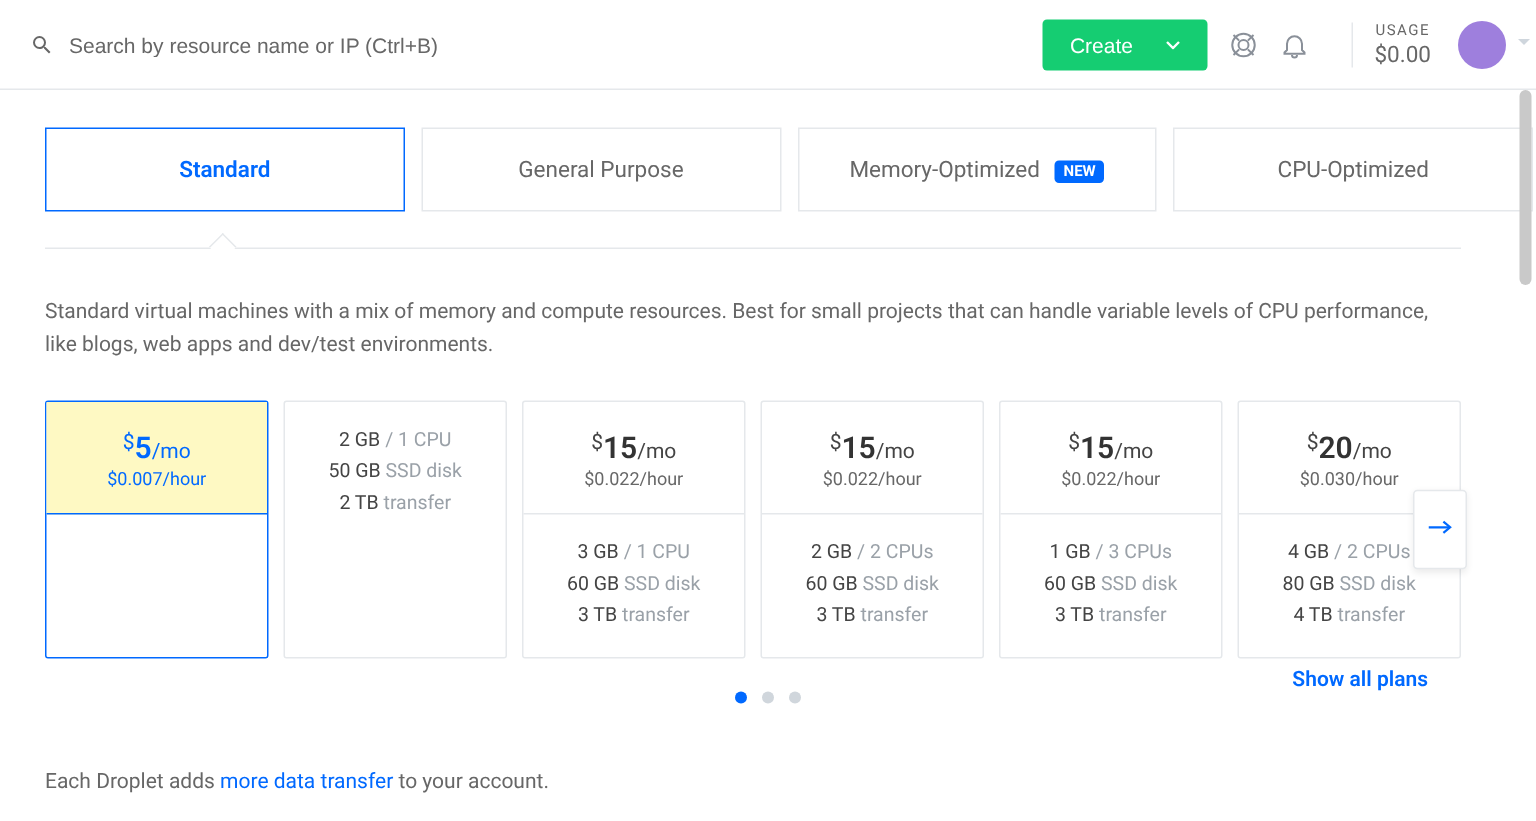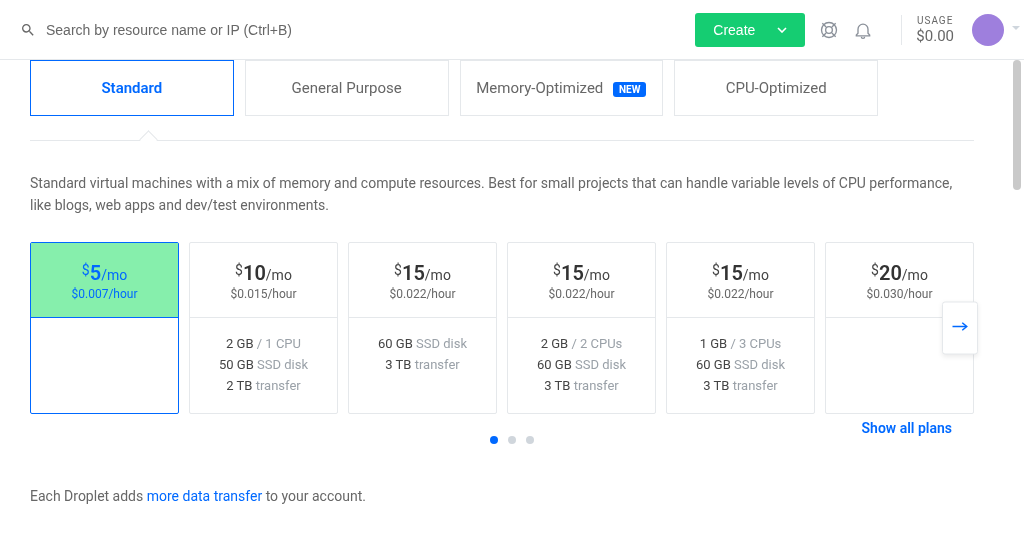--- a/index.html
+++ b/index.html
@@ -70,22 +70,22 @@
       content: "";
       position: absolute;
       right: -16px; top: 12px;
       border: 4px solid transparent;
       border-top-color: #cfd6dd;
     }
     .content { padding: 0 30px 0 30px; position: relative; }
     .tabs {
       display: flex;
       gap: 11px;
-      margin-top: 0;
-      width: 848px;
+      margin-top: 25px;
+      width: 992px;
     }
     .tab {
       flex: 1;
       border: 1px solid #e5e8eb;
       padding: 18px 0;
       text-align: center;
       font-size: 15px;
       color: #676767;
       cursor: pointer;
       position: relative;
@@ -144,21 +144,21 @@
       cursor: pointer;
       display: flex;
       flex-direction: column;
     }
     .plan.selected { border: 1px solid #0069ff; }
     .plan-top {
       padding: 18px 4px 16px;
       text-align: center;
       border-bottom: 1px solid #e5e8eb;
     }
-    .plan.selected .plan-top { background: #86efac; border-bottom: 1px solid #0069ff; }
+    .plan.selected .plan-top { background: #fef9c3; border-bottom: 1px solid #0069ff; }
     .price { font-size: 14px; color: #444; }
     .price .amt { font-size: 20px; font-weight: 600; color: #333; }
     .dollar { font-size: 14px; vertical-align: top; position: relative; top: 1px; }
     .plan.selected .price, .plan.selected .price .amt, .plan.selected .dollar { color: #0069ff; }
     .hour { font-size: 12px; color: #676767; margin-top: 2px; }
     .plan.selected .hour { color: #0069ff; }
     .plan-bot {
       padding: 16px 4px;
       text-align: center;
       font-size: 13px;
@@ -264,36 +264,33 @@
 
   <div class="plans">
 
     <div class="plan selected">
     <div class="plan-top">
       <div class="price"><span class="dollar">$</span><span class="amt">5</span><span>/mo</span></div>
       <div class="hour">$0.007/hour</div>
     </div>
       </div>
       <div class="plan">
-    <div class="plan-top">
-      <div class="price"><span class="dollar">$</span><span class="amt">10</span><span>/mo</span></div>
-      <div class="hour">$0.015/hour</div>
-    </div>
     <div class="plan-bot">
       <div><span class="v">2 GB</span> <span class="l">/</span> <span class="l">1 CPU</span></div>
       <div><span class="v">50 GB</span> <span class="l">SSD disk</span></div>
       <div><span class="v">2 TB</span> <span class="l">transfer</span></div>
     </div>
       </div>
       <div class="plan">
     <div class="plan-top">
       <div class="price"><span class="dollar">$</span><span class="amt">15</span><span>/mo</span></div>
       <div class="hour">$0.022/hour</div>
     </div>
     <div class="plan-bot">
+      <div><span class="v">3 GB</span> <span class="l">/</span> <span class="l">1 CPU</span></div>
       <div><span class="v">60 GB</span> <span class="l">SSD disk</span></div>
       <div><span class="v">3 TB</span> <span class="l">transfer</span></div>
     </div>
       </div>
       <div class="plan">
     <div class="plan-top">
       <div class="price"><span class="dollar">$</span><span class="amt">15</span><span>/mo</span></div>
       <div class="hour">$0.022/hour</div>
     </div>
     <div class="plan-bot">
@@ -310,20 +307,25 @@
     <div class="plan-bot">
       <div><span class="v">1 GB</span> <span class="l">/</span> <span class="l">3 CPUs</span></div>
       <div><span class="v">60 GB</span> <span class="l">SSD disk</span></div>
       <div><span class="v">3 TB</span> <span class="l">transfer</span></div>
     </div>
       </div>
       <div class="plan">
     <div class="plan-top">
       <div class="price"><span class="dollar">$</span><span class="amt">20</span><span>/mo</span></div>
       <div class="hour">$0.030/hour</div>
+    </div>
+    <div class="plan-bot">
+      <div><span class="v">4 GB</span> <span class="l">/</span> <span class="l">2 CPUs</span></div>
+      <div><span class="v">80 GB</span> <span class="l">SSD disk</span></div>
+      <div><span class="v">4 TB</span> <span class="l">transfer</span></div>
     </div>
       </div>
     <div class="arrow-scroll">
       <svg viewBox="0 0 24 12">
           <line x1="2" y1="6" x2="20" y2="6"></line>
           <polyline points="15,1 21,6 15,11"></polyline>
         </svg>
     </div>
   </div>
 

